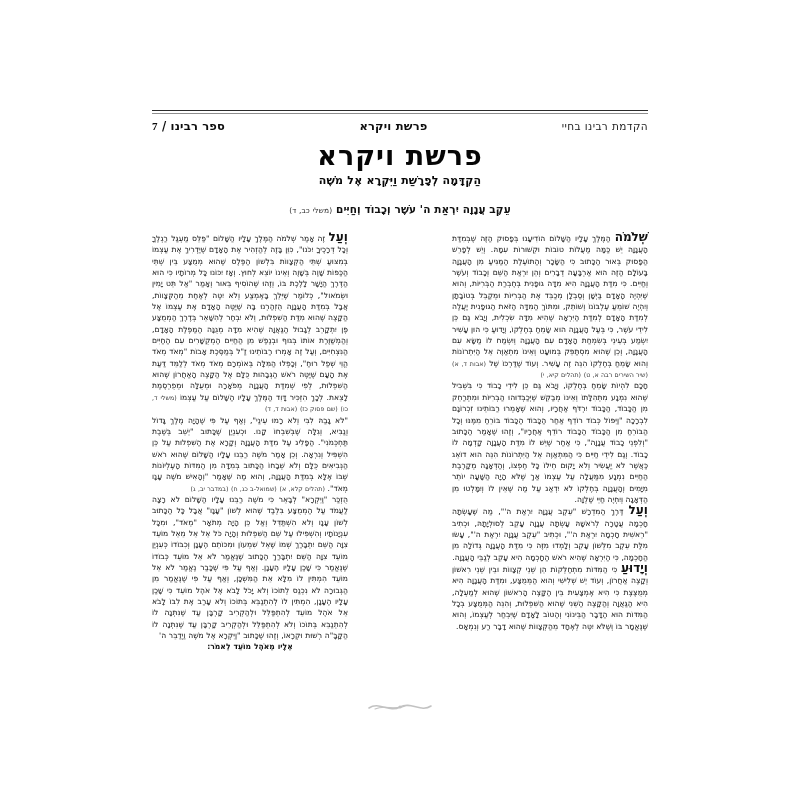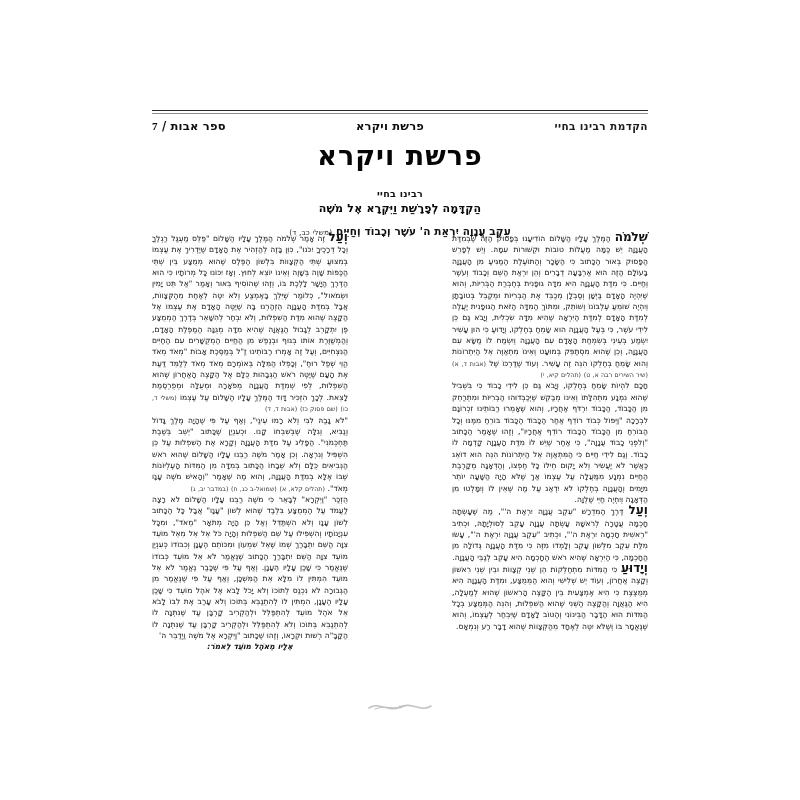--- a/index.html
+++ b/index.html
@@ -37,21 +37,21 @@
     display: flex;
     flex-direction: row;
     justify-content: space-between;
     align-items: baseline;
     width: 100%;
   }
   .rh-right {
     font-size: 10.5px;
     letter-spacing: 0.4px;
     color: #1c1c1c;
-    font-weight: 700;
+    font-weight: 400;
     white-space: nowrap;
     margin-top: 32px;
   }
   .rh-center {
     font-size: 11.5px;
     font-weight: 700;
     color: #0d0d0d;
     white-space: nowrap;
     letter-spacing: 0.2px;
   }
@@ -109,21 +109,21 @@
     color: #111;
   }
   .subtitle-line {
     margin-top: 3px;
     font-size: 11px;
     font-weight: 700;
     color: #080808;
     letter-spacing: 0.2px;
   }
   .verse-line {
-    margin-top: 10px;
+    margin-top: 16px;
     font-size: 10.5px;
     font-weight: 700;
     color: #111;
     letter-spacing: 0.1px;
   }
   .verse-line .src {
     font-size: 7.5px;
     font-weight: 400;
     color: #2e2e2e;
   }
@@ -160,21 +160,21 @@
 
   .lead {
     font-weight: 700;
     font-size: 12px;
   }
   .src {
     font-size: 6.3px;
     color: #3a3a3a;
     font-weight: 400;
   }
-  .b { font-weight: 700; font-style: italic; }
+  .b { font-weight: 700; }
 
   .closing-center {
     display: block;
     text-align: center;
     text-align-last: center;
     margin-top: 0;
   }
 
   
   .ornament {
@@ -189,31 +189,30 @@
 </style>
 </head>
 <body>
 
 <div class="page">
 
   <div class="running-head">
     <div class="rh-inner">
       <span class="rh-right">הקדמת רבינו בחיי</span>
       <span class="rh-center">פרשת ויקרא</span>
-      <span class="rh-left"><span>ספר אבות</span>
+      <span class="rh-left"><span>ספר רבינו</span>
         <span>/</span>
         <span class="folio">7</span></span>
     </div>
   </div>
   <div class="head-rule"></div>
   <div class="head-rule-2"></div>
 
   <div class="title-block">
     <div class="parsha-title">פרשת ויקרא</div>
-    <div class="author-line">רבינו בחיי</div>
     <div class="subtitle-line">הַקְדָּמָה לְפָרָשַׁת וַיִּקְרָא אֶל מֹשֶׁה</div>
     <div class="verse-line"><span>עֵקֶב עֲנָוָה יִרְאַת ה' עֹשֶׁר וְכָבוֹד וְחַיִּים</span> <span class="src">(משלי כב, ד)</span></div>
   </div>
 
   <div class="body-cols">
 
     <div class="col col-right">
       <p><span class="lead">שְׁלֹמֹה</span> <span>הַמֶּלֶךְ עָלָיו הַשָּׁלוֹם הוֹדִיעָנוּ בְּפָסוּק הַזֶּה שֶׁבְּמִדַּת הָעֲנָוָה יֵשׁ כַּמָּה מַעֲלוֹת טוֹבוֹת וּקְשׁוּרוֹת עִמָּהּ. וְיֵשׁ לְפָרֵשׁ הַפָּסוּק בְּאוּר הַכָּתוּב כִּי הַשָּׂכָר וְהַתּוֹעֶלֶת הַמַּגִּיעַ מִן הָעֲנָוָה בָּעוֹלָם הַזֶּה הוּא אַרְבָּעָה דְבָרִים וְהֵן יִרְאַת הַשֵּׁם וְכָבוֹד וְעֹשֶׁר וְחַיִּים. כִּי מִדַּת הָעֲנָוָה הִיא מִדָּה גוּפָנִית בְּחֶבְרַת הַבְּרִיּוֹת, וְהוּא שֶׁיִּהְיֶה הָאָדָם בַּיְשָׁן וְסַבְלָן מְכַבֵּד אֶת הַבְּרִיּוֹת וּמְקַבֵּל בְּטוֹבָתָן וְיִהְיֶה שׁוֹמֵעַ עֶלְבּוֹנוֹ וְשׁוֹתֵק, וּמִתּוֹךְ הַמִּדָּה הַזֹּאת הַגּוּפָנִית יַעֲלֶה לְמִדַּת הָאָדָם לְמִדַּת הַיִּרְאָה שֶׁהִיא מִדָּה שִׂכְלִית, וְיָבֹא גַּם כֵּן לִידֵי עֹשֶׁר, כִּי בְּעַל הָעֲנָוָה הוּא שָׂמֵחַ בְּחֶלְקוֹ, וְיָדוּעַ כִּי הוּן עָשִׁיר יִשְׂמַע בְּעֵינֵי בְּשִׂמְחַת הָאָדָם עִם הָעֲנָוָה וְיִשְׂמַח לוֹ מַשָּׂא עִם הָעֲנָוָה, וְכֵן שֶׁהוּא מִסְתַּפֵּק בְּמוּעָט וְאֵינוֹ מִתְאַוֶּה אֵל הַיִּתְרוֹנוֹת וְהוּא שָׂמֵחַ בְּחֶלְקוֹ הִנֵּה זֶה עָשִׁיר. וְעוֹד שֶׁדַּרְכּוֹ שֶׁל</span> <span class="src">(אבות ד, א)</span> <span class="src">(שיר השירים רבה א, ט)</span> <span class="src">(תהלים קיא, י)</span></p>
       <p><span>חָכָם לִהְיוֹת שָׂמֵחַ בְּחֶלְקוֹ, וְיָבֹא גַּם כֵּן לִידֵי כָבוֹד כִּי בִּשְׁבִיל שֶׁהוּא נִמְנָע מִתְּהִלָּתוֹ וְאֵינוֹ מְבַקֵּשׁ שֶׁיְּכַבְּדוּהוּ הַבְּרִיּוֹת וּמִתְרַחֵק מִן הַכָּבוֹד, הַכָּבוֹד יִרְדֹּף אַחֲרָיו, וְהוּא שֶׁאָמְרוּ רַבּוֹתֵינוּ זִכְרוֹנָם לִבְרָכָה "וַיִּפּוֹל כְּבוֹד רוֹדֵף אַחַר הַכָּבוֹד הַכָּבוֹד בּוֹרֵחַ מִמֶּנּוּ וְכָל הַבּוֹרֵחַ מִן הַכָּבוֹד הַכָּבוֹד רוֹדֵף אַחֲרָיו", וְזֶהוּ שֶׁאָמַר הַכָּתוּב "וְלִפְנֵי כָבוֹד עֲנָוָה", כִּי אַחַר שֶׁיֵּשׁ לוֹ מִדַּת הָעֲנָוָה קָדְמָה לוֹ כָבוֹד. וְגַם לִידֵי חַיִּים כִּי הַמִּתְאַוֶּה אֵל הַיִּתְרוֹנוֹת הִנֵּה הוּא דוֹאֵג כַּאֲשֶׁר לֹא יַעֲשִׂיר וְלֹא יָקוּם חֵילוֹ כָּל חֶפְצוֹ, וְהַדְּאָגָה מְקָרֶבֶת הַחַיִּים נִמְנָע מִמַּעֲלָה עַל עַצְמוֹ אַךְ שֶׁלֹּא הָיָה הַשָּׁעָה יוֹתֵר מִיָּמִים וְהָעֲנָוָה בְּחֶלְקוֹ לֹא יִדְאַג עַל מַה שֶּׁאֵין לוֹ וְיִמָּלְטוּ מִן הַדְּאָגָה וְיִחְיֶה חַיֵּי שַׁלְוָה.</span></p>
       <p><span class="lead">וְעַל</span> <span>דֶּרֶךְ הַמִּדְרָשׁ "עֵקֶב עֲנָוָה יִרְאַת ה'", מַה שֶּׁעָשְׂתָה חָכְמָה עֲטָרָה לְרֹאשָׁהּ עָשְׂתָה עֲנָוָה עָקֵב לְסוּלְיָתָהּ, וּכְתִיב "רֵאשִׁית חָכְמָה יִרְאַת ה'", וּכְתִיב "עֵקֶב עֲנָוָה יִרְאַת ה'", עָשׂוּ מִלַּת עֵקֶב מִלְּשׁוֹן עָקֵב וְלָמְדוּ מִזֶּה כִּי מִדַּת הָעֲנָוָה גְּדוֹלָה מִן הַחָכְמָה, כִּי הַיִּרְאָה שֶׁהִיא רֹאשׁ הַחָכְמָה הִיא עָקֵב לְגַבֵּי הָעֲנָוָה.</span></p>

